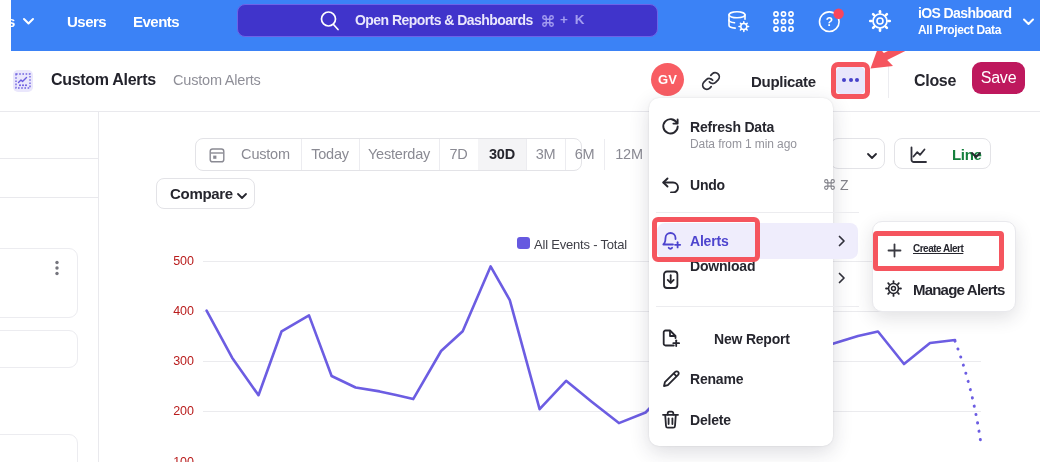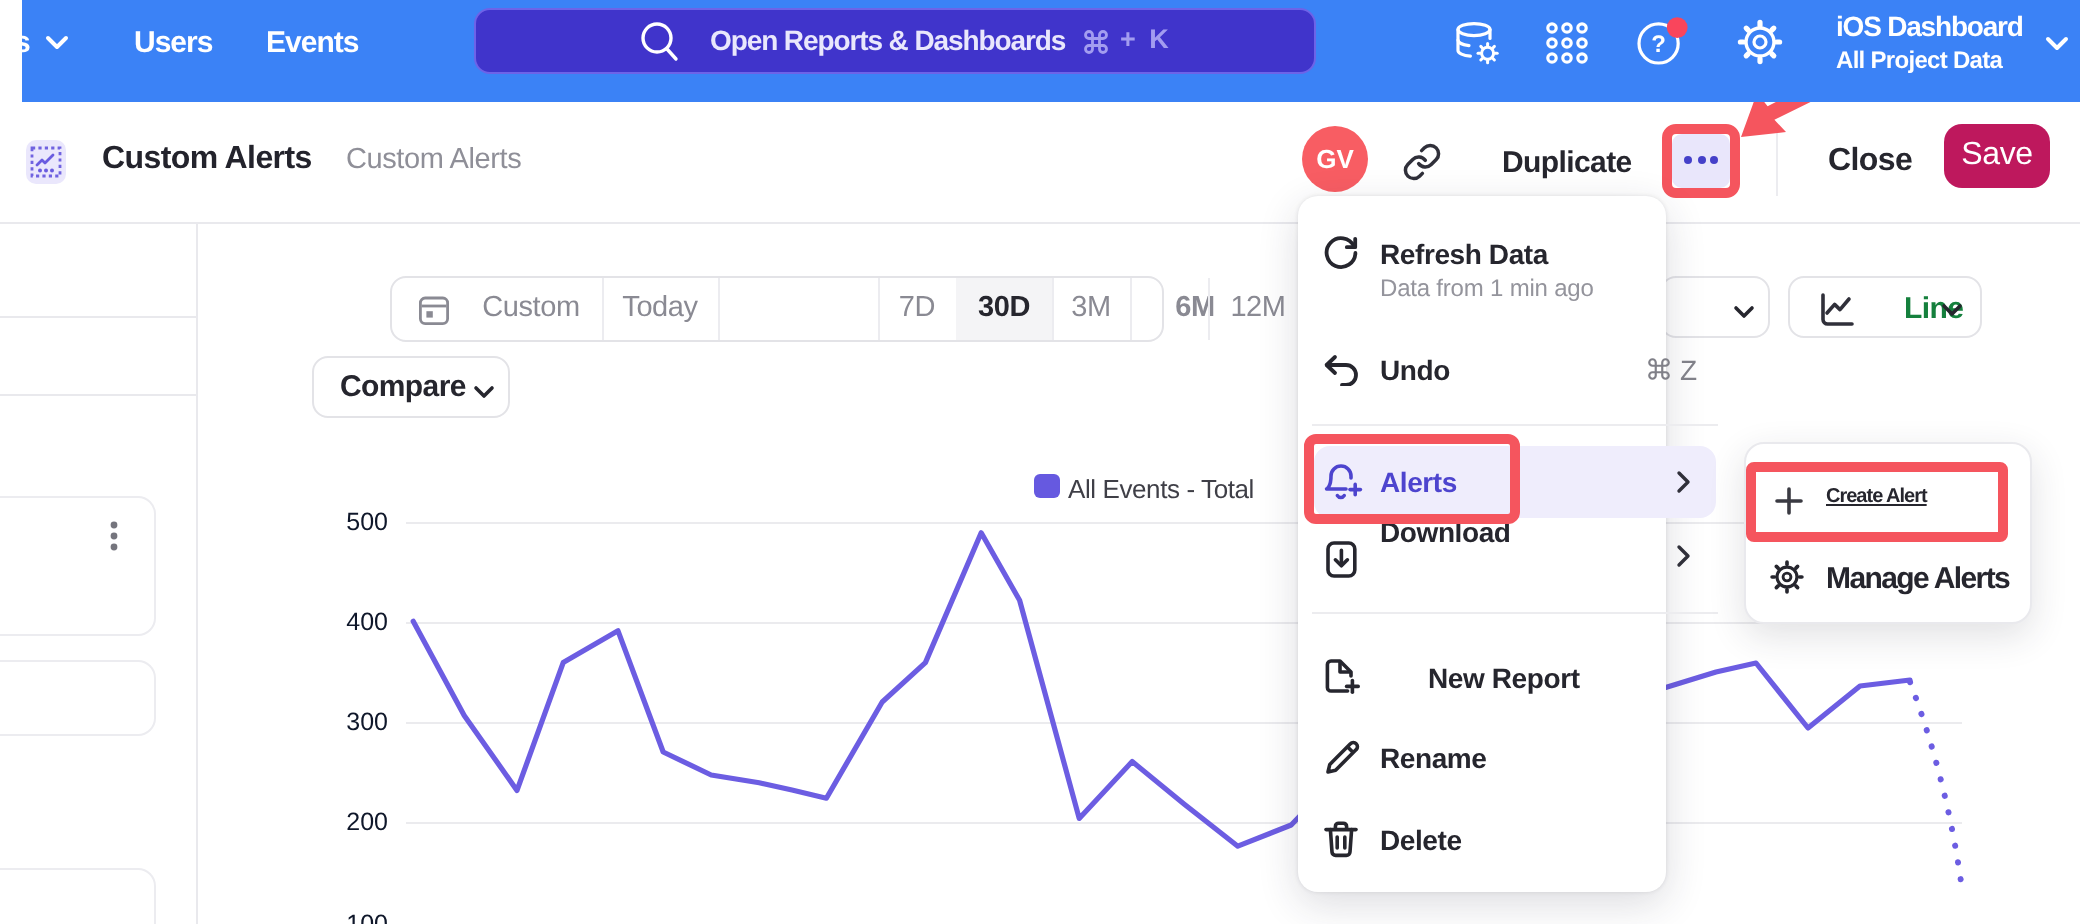--- a/index.html
+++ b/index.html
@@ -37,21 +37,21 @@
 
   
   #dates { position:absolute; left:156px; top:138px; width:387px; height:33px;
            border:1px solid #e3e3e7; border-radius:8px; background:#fff;margin-left:39px; }
   .dseg { position:absolute; top:0; height:31px; line-height:31px; text-align:center;
           color:#8a8a93; font-size:14.5px; letter-spacing:-0.2px;}
   .dsep { position:absolute; top:0; width:1px; height:31px; background:#ececf0; }
   .cbtn { position:absolute; border:1px solid #e3e3e7; border-radius:8px; background:#fff; }
 
   
-  .glab { position:absolute; width:40px; text-align:right; font-size:12.5px; color:#0f172a; }
+  .glab { position:absolute; width:40px; text-align:right; font-size:12.5px; color:#b91c1c; }
   .gline { position:absolute; left:203px; width:778px; height:1px; background:#ebebee; }
 
   
   #menu { position:absolute; left:649px; top:98px; width:184px; height:348px; background:#fff;
           border-radius:10px; box-shadow:0 6px 20px rgba(40,40,60,0.16), 0 0 2px rgba(40,40,60,0.12); }
   .mtxt { position:absolute; left:41px; font-size:14px; font-weight:700; color:#26262e; letter-spacing:-0.2px; }
   .msep { position:absolute; left:7px; width:203px; height:1px; background:#ececef; }
   .micon { position:absolute; left:12px; }
   #submenu { position:absolute; left:872px; top:221px; width:144px; height:91px; background:#fff;
              border:1px solid #e9e9ed; border-radius:10px;
@@ -106,28 +106,29 @@
         <g fill="none" stroke="#8a8a93" stroke-width="1.4">
           <rect x="2.2" y="3" width="13.6" height="12.8" rx="2.4"></rect>
           <line x1="2.8" y1="7" x2="15.2" y2="7"></line>
           <rect x="5.2" y="9.6" width="3.2" height="3.2" fill="#8a8a93" stroke="none"></rect>
         </g>
       </svg>
       <div class="dseg" style="left:34px; width:71px;">Custom</div>
       <div class="dsep" style="left:105px;"></div>
       <div class="dseg" style="left:105px; width:58px;">Today</div>
       <div class="dsep" style="left:163px;"></div>
+      <div class="dseg" style="left:163px; width:80px;">Yesterday</div>
       <div class="dsep" style="left:243px;"></div>
       <div class="dseg" style="left:243px; width:39px;">7D</div>
       <div class="dsep" style="left:282px;"></div>
       <div class="dseg" style="left:282px; width:48px; background:#f4f4f6; color:#26262e; font-weight:700;">30D</div>
       <div class="dsep" style="left:330px;"></div>
       <div class="dseg" style="left:330px; width:39px;">3M</div>
       <div class="dsep" style="left:369px;"></div>
-      <div class="dseg" style="left:382px; width:39px;font-weight:bold;">6M</div>
+      <div class="dseg" style="left:369px; width:39px;">6M</div>
       <div class="dsep" style="left:408px;"></div>
       <div class="dseg" style="left:408px; width:50px;">12M</div>
     </div>
 
     <div class="cbtn" style="left:156px; top:178px; width:99px; height:31px;">
       <span class="abs" style="left:13px; top:6px; font-size:15px; font-weight:700; color:#26262e; letter-spacing:-0.3px;">Compare</span>
       <svg class="abs" style="left:79px; top:13px;" width="12" height="9" viewBox="0 0 12 9">
         <polyline points="2,2 6,6 10,2" fill="none" stroke="#26262e" stroke-width="1.8" stroke-linecap="round" stroke-linejoin="round"></polyline>
       </svg>
     </div>

